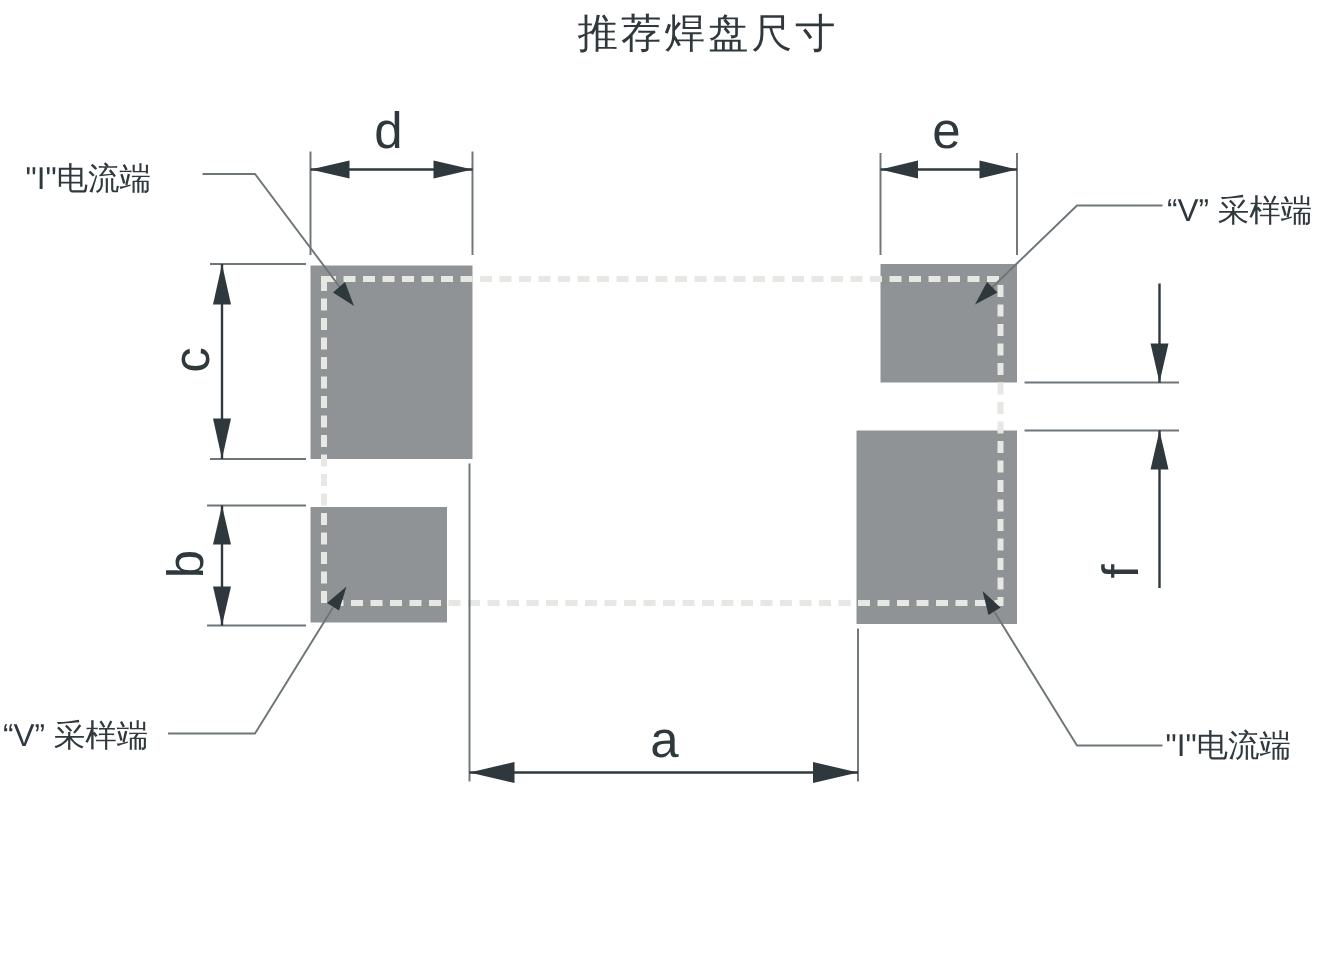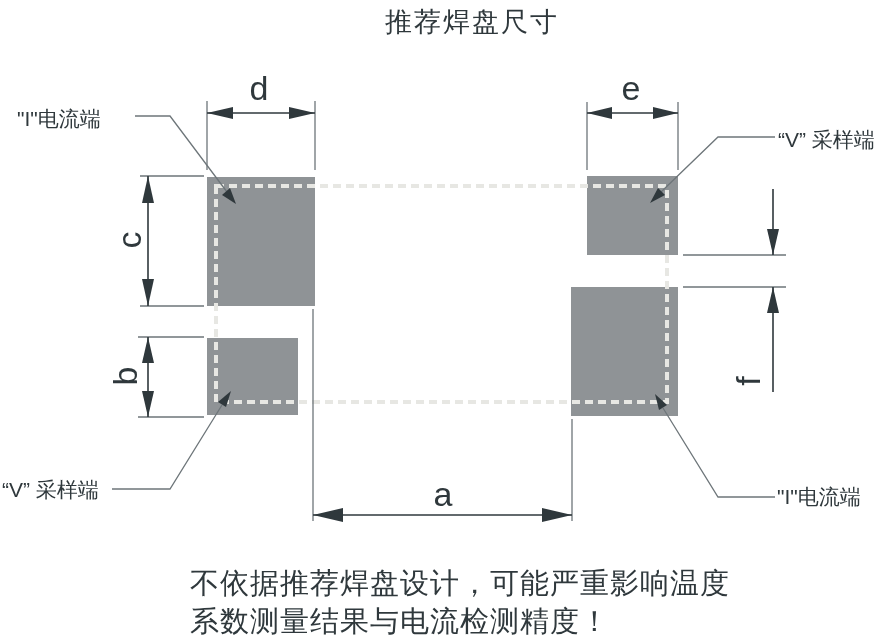--- a/index.html
+++ b/index.html
@@ -100,18 +100,14 @@
   <div class="txt term" style="left:2px;   top:476px;">“V” 采样端</div>
   <div class="txt term" style="left:777px; top:483px;">"I"电流端</div>
 
   <div class="txt dimletter" style="left:443px; top:494px;">a</div>
   <div class="txt dimletter rot" style="left:125px; top:376px;">b</div>
   <div class="txt dimletter rot" style="left:129px; top:240px;">c</div>
   <div class="txt dimletter" style="left:259px; top:88px;">d</div>
   <div class="txt dimletter" style="left:631px; top:88px;">e</div>
   <div class="txt dimletter rot" style="left:748px; top:381px;">f</div>
 
-  <div class="txt warn" style="left:190px; top:564px;">
-    <div>不依据推荐焊盘设计，可能严重影响温度</div>
-    <div>系数测量结果与电流检测精度！</div>
-  </div>
 
 </div>
 
 </body></html>

